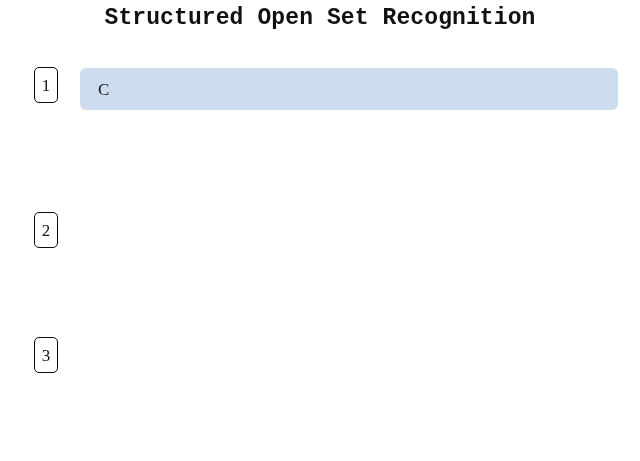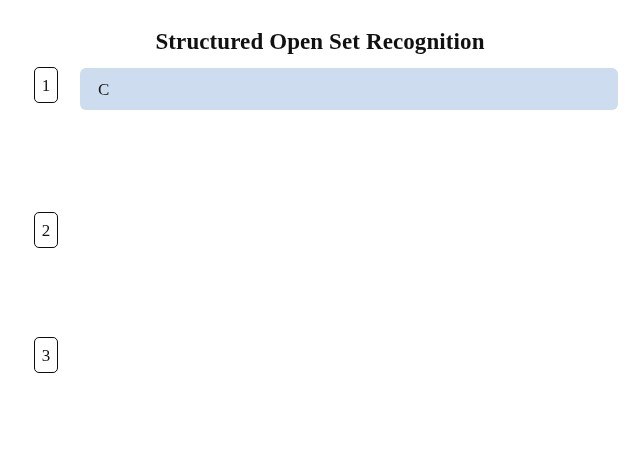--- a/index.html
+++ b/index.html
@@ -20,24 +20,24 @@
     width: 640px;
     height: 461px;
     background: #ffffff;
     overflow: hidden;
   }
 
   
   .page-title {
     position: absolute;
     left: 0;
-    top: 28px;
+    top: 4px;
     width: 640px;
     text-align: center;
-    font-family: Liberation Serif, serif;
+    font-family: Liberation Mono, monospace;
     font-size: 23px;
     font-weight: bold;
     line-height: 28px;
     letter-spacing: 0.1px;
     color: #111111;
     white-space: nowrap;
   }
 
   
   .rows {

